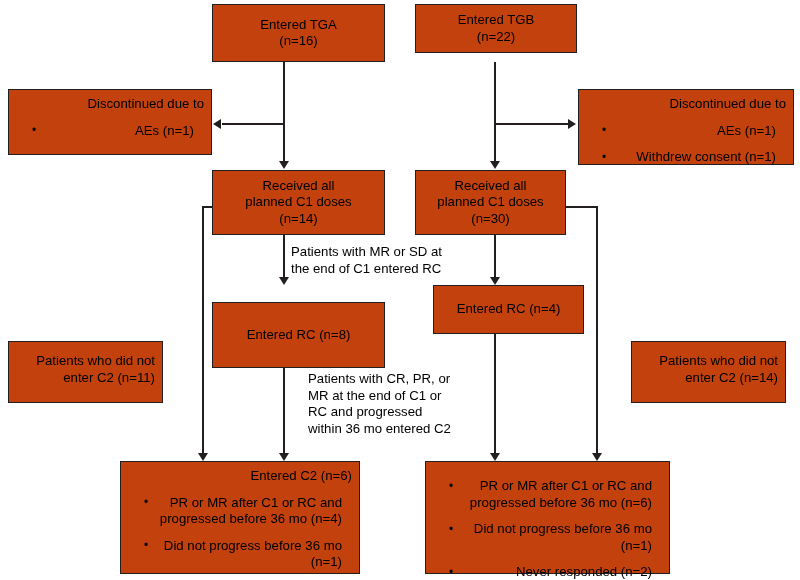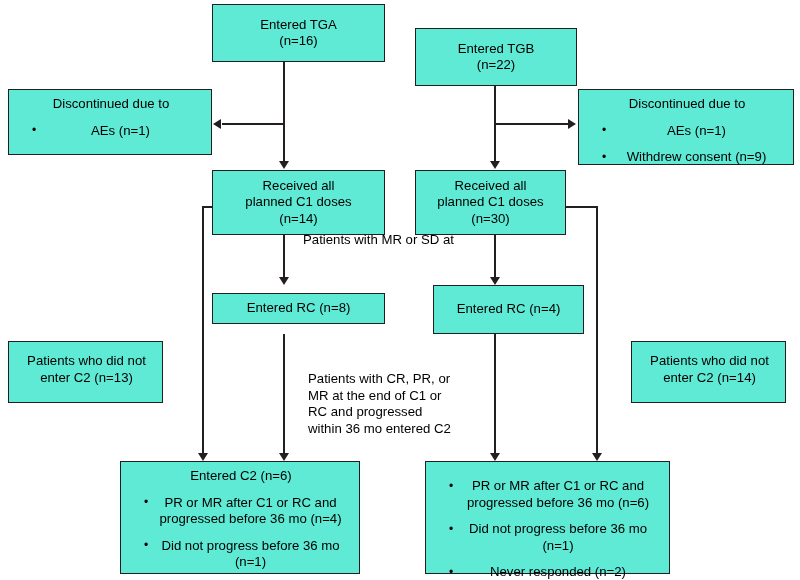--- a/index.html
+++ b/index.html
@@ -13,36 +13,36 @@
     height: 580px;
     background: #ffffff;
     font-family: "Liberation Sans", sans-serif;
     color: #000000;
     overflow: hidden;
   }
   .box {
     position: absolute;
     box-sizing: border-box;
     border: 1.6px solid #231f20;
-    background: #5eead4;
+    background: #c2410c;
     font-size: 13.2px;
     line-height: 16.5px;
     color: #000000;
     z-index: 3;
   }
   .box.center {
     display: flex;
     flex-direction: column;
     align-items: center;
     justify-content: center;
     text-align: center;
   }
   .box.left {
     display: block;
-    text-align: center;
+    text-align: right;
   }
   .box .pad {
     padding: 6px 7px 6px 9px;
   }
   .box .hdr {
     display: block;
     white-space: nowrap;
   }
   ul.bul {
     list-style: none;
@@ -145,72 +145,73 @@
 
   <div class="hline" style="left:564px; top:206.4px; width:34px;"></div>
   <div class="vline" style="left:596.4px; top:206.4px; height:250px;"></div>
   <div class="arrow-down" style="left:592px; top:453px;"></div>
 
   <div class="box center" style="left:212px; top:4px; width:173px; height:58px;">
     <span>Entered TGA</span>
     <span>(n=16)</span>
   </div>
 
-  <div class="box center" style="left:415px; top:4px; width:162px; height:58px;margin-top:24px;">
+  <div class="box center" style="left:415px; top:4px; width:162px; height:49px;">
     <span>Entered TGB</span>
     <span>(n=22)</span>
   </div>
 
   <div class="box left" style="left:8px; top:89px; width:204px; height:66px;">
     <div class="pad">
       <span class="hdr">Discontinued due to</span>
       <ul class="bul">
         <li>AEs (n=1)</li>
       </ul>
     </div>
   </div>
 
   <div class="box left" style="left:578px; top:89px; width:216px; height:76px;">
     <div class="pad">
       <span class="hdr">Discontinued due to</span>
       <ul class="bul">
         <li>AEs (n=1)</li>
-        <li>Withdrew consent (n=9)</li>
+        <li>Withdrew consent (n=1)</li>
       </ul>
     </div>
   </div>
 
   <div class="box center" style="left:212px; top:170px; width:173px; height:65px;">
     <span>Received all</span>
     <span>planned C1 doses</span>
     <span>(n=14)</span>
   </div>
 
   <div class="box center" style="left:415px; top:170px; width:151px; height:65px;">
     <span>Received all</span>
     <span>planned C1 doses</span>
     <span>(n=30)</span>
   </div>
 
-  <div class="note" style="left:291px; top:232px; width:215px;margin-left:12px;">
+  <div class="note" style="left:291px; top:244px; width:215px;">
     <div>Patients with MR or SD at</div>
-  </div>
-
-  <div class="box center" style="left:212px; top:293px; width:173px; height:31px;">
+    <div>the end of C1 entered RC</div>
+  </div>
+
+  <div class="box center" style="left:212px; top:302px; width:173px; height:66px;">
     <span>Entered RC (n=8)</span>
   </div>
 
   <div class="box center" style="left:433px; top:285px; width:151px; height:49px;">
     <span>Entered RC (n=4)</span>
   </div>
 
   <div class="box left" style="left:8px; top:341px; width:155px; height:62px;">
     <div class="pad" style="padding-top:11px;">
       <div>Patients who did not</div>
-      <div>enter C2 (n=13)</div>
+      <div>enter C2 (n=11)</div>
     </div>
   </div>
 
   <div class="box left" style="left:631px; top:341px; width:155px; height:62px;">
     <div class="pad" style="padding-top:11px;">
       <div>Patients who did not</div>
       <div>enter C2 (n=14)</div>
     </div>
   </div>
 

